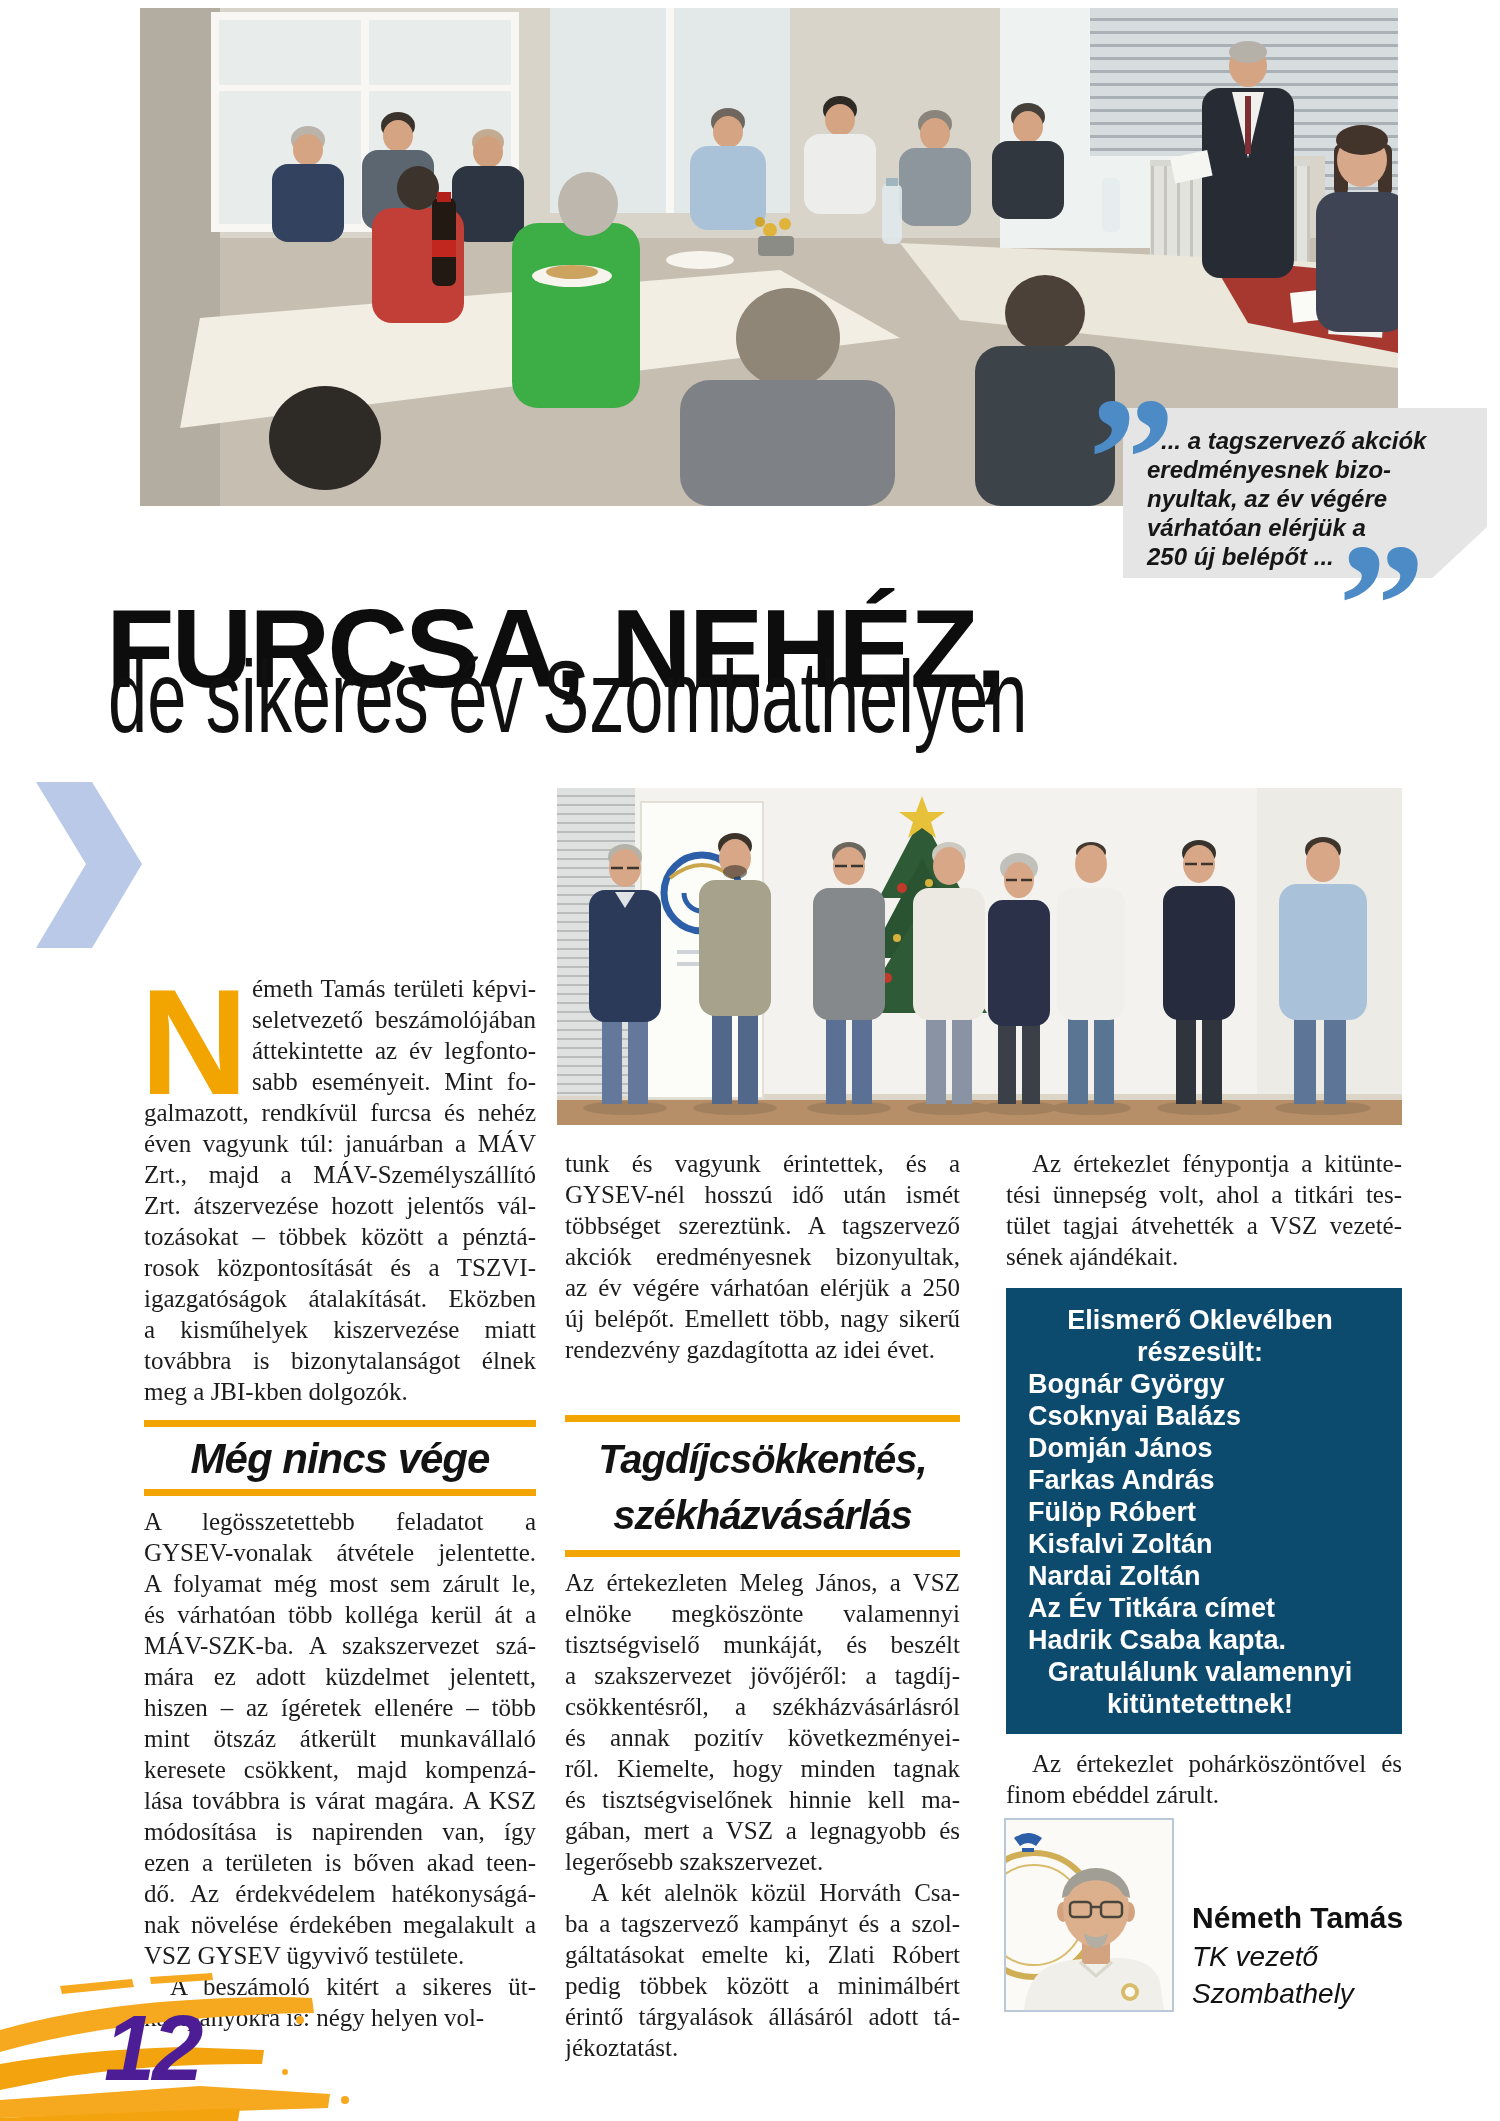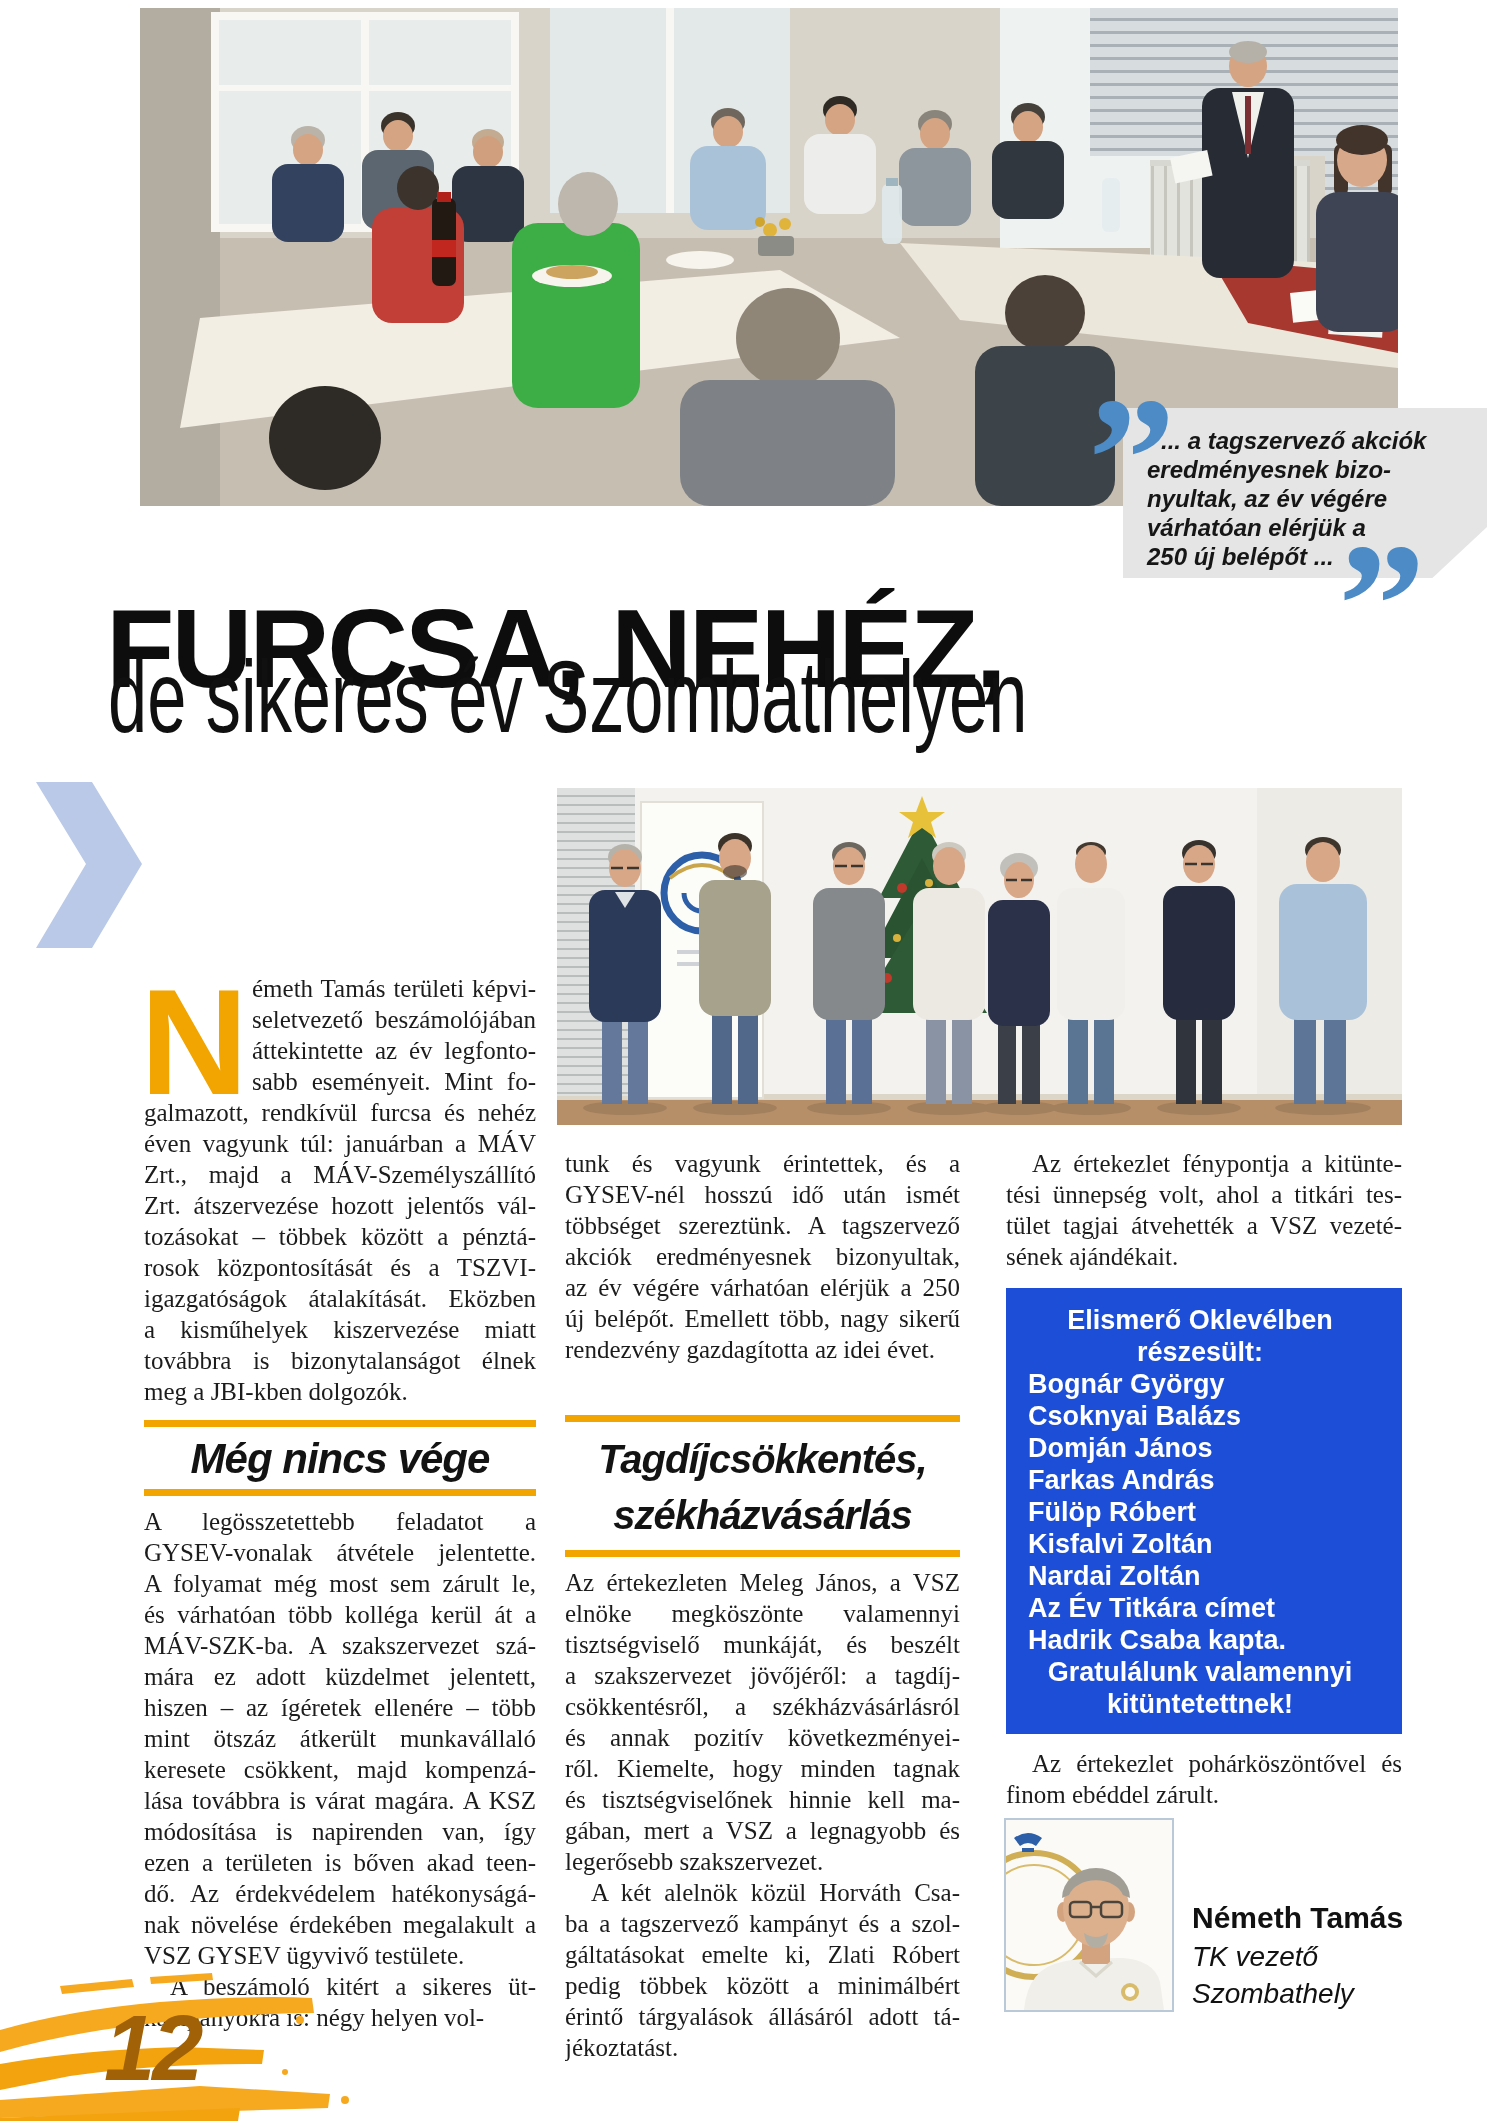--- a/index.html
+++ b/index.html
@@ -53,36 +53,36 @@
   .dropcap{position:absolute;left:-4px;top:-8px;font-family:"Liberation Sans",sans-serif;
            font-weight:bold;font-size:150px;line-height:1;color:#F2A400;}
 
   .colheading{border-top:7px solid #F2A500;border-bottom:7px solid #F2A500;text-align:center;
               font-family:"Liberation Sans",sans-serif;font-weight:bold;font-style:italic;
               font-size:42px;line-height:46px;letter-spacing:-1px;color:#131313;
               padding:9px 0 7px;margin:11px 0 12px;white-space:pre-line;}
   .col2 .colheading{font-size:40px;line-height:56px;margin-top:48px;}
 
   
-  .award{background:#1d4ed8;color:#ffffff;font-family:"Liberation Sans",sans-serif;font-weight:bold;
+  .award{background:#0c4a6e;color:#ffffff;font-family:"Liberation Sans",sans-serif;font-weight:bold;
          margin-top:14px;padding:16px 30px 14px 22px;box-sizing:border-box;width:396px;}
   .award div{white-space:pre-line;font-size:27px;line-height:32px;}
   .award .a-title{text-align:center;}
   .award .a-closing{text-align:center;}
   .after-award{margin-top:16px;}
 
   
   .author{position:absolute;left:1192px;top:1898px;font-family:"Liberation Sans",sans-serif;color:#111;}
   .author-name{font-weight:bold;font-size:30px;line-height:40px;}
   .author-role,.author-loc{font-style:italic;font-size:28px;line-height:37px;}
 
   
   .brush{position:absolute;left:0;top:1968px;width:480px;height:153px;}
   .pagenum{position:absolute;left:104px;top:2002px;font-family:"Liberation Sans",sans-serif;
-           font-weight:bold;font-style:italic;font-size:92px;line-height:1;color:#a16207;letter-spacing:-3px;}
+           font-weight:bold;font-style:italic;font-size:92px;line-height:1;color:#4c1d95;letter-spacing:-3px;}
 </style>
 </head>
 <body>
 
 <div class="page">
 
   <div class="photo photo-top">
     <svg viewBox="0 0 1258 498" preserveAspectRatio="none" aria-hidden="true">
       <defs>
         <pattern id="hblind" width="8" height="13" patternUnits="userSpaceOnUse">

